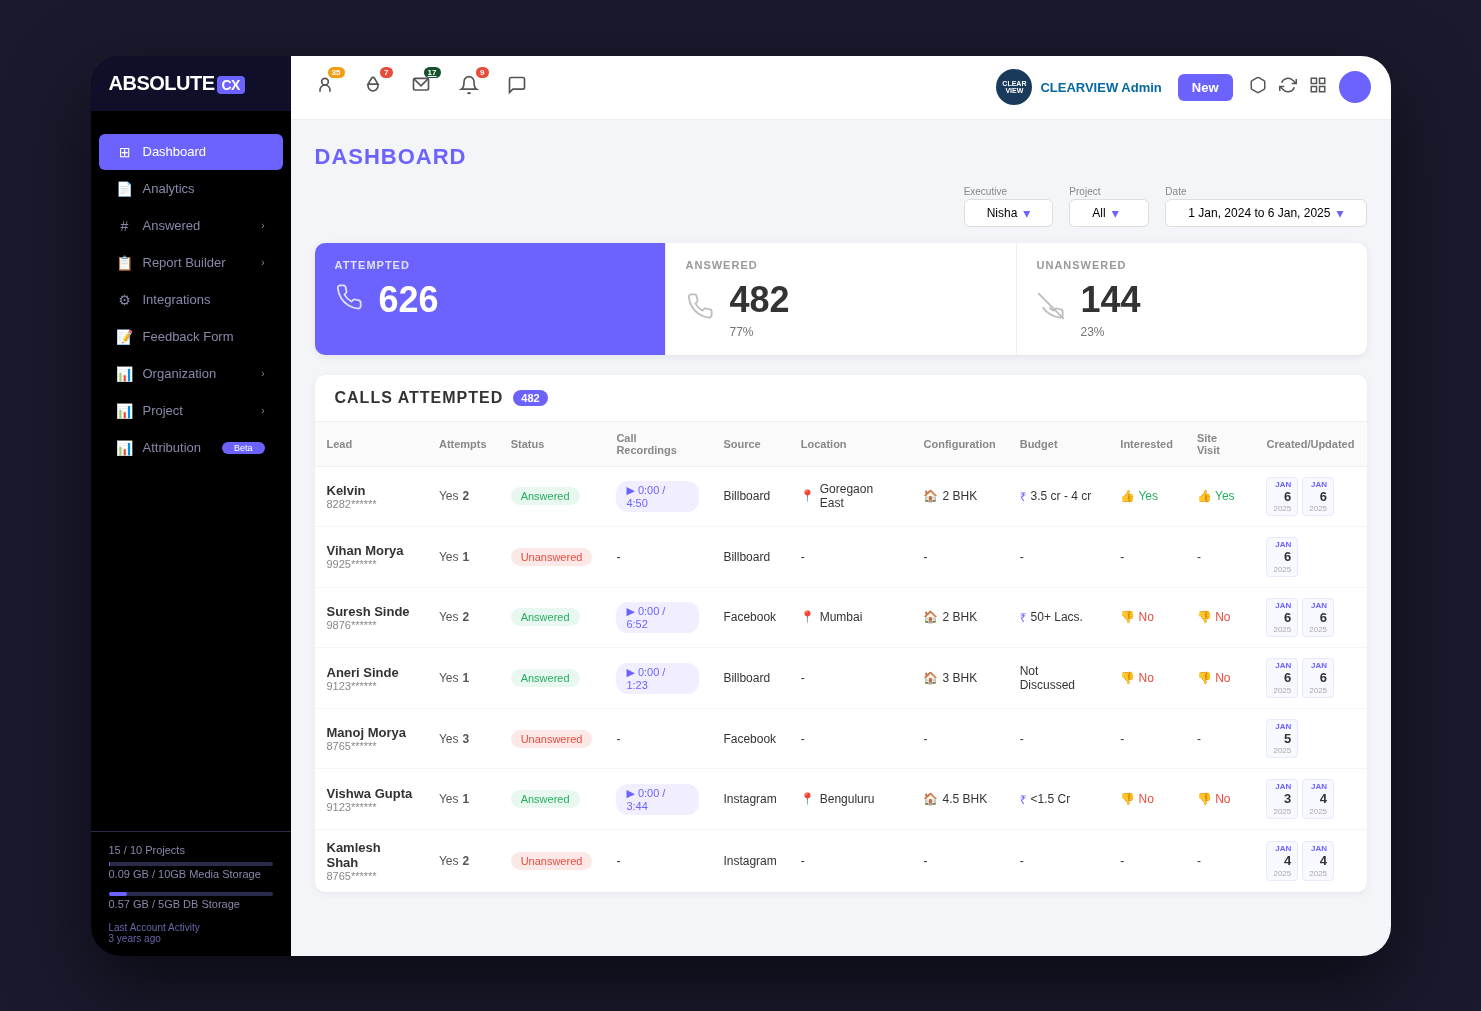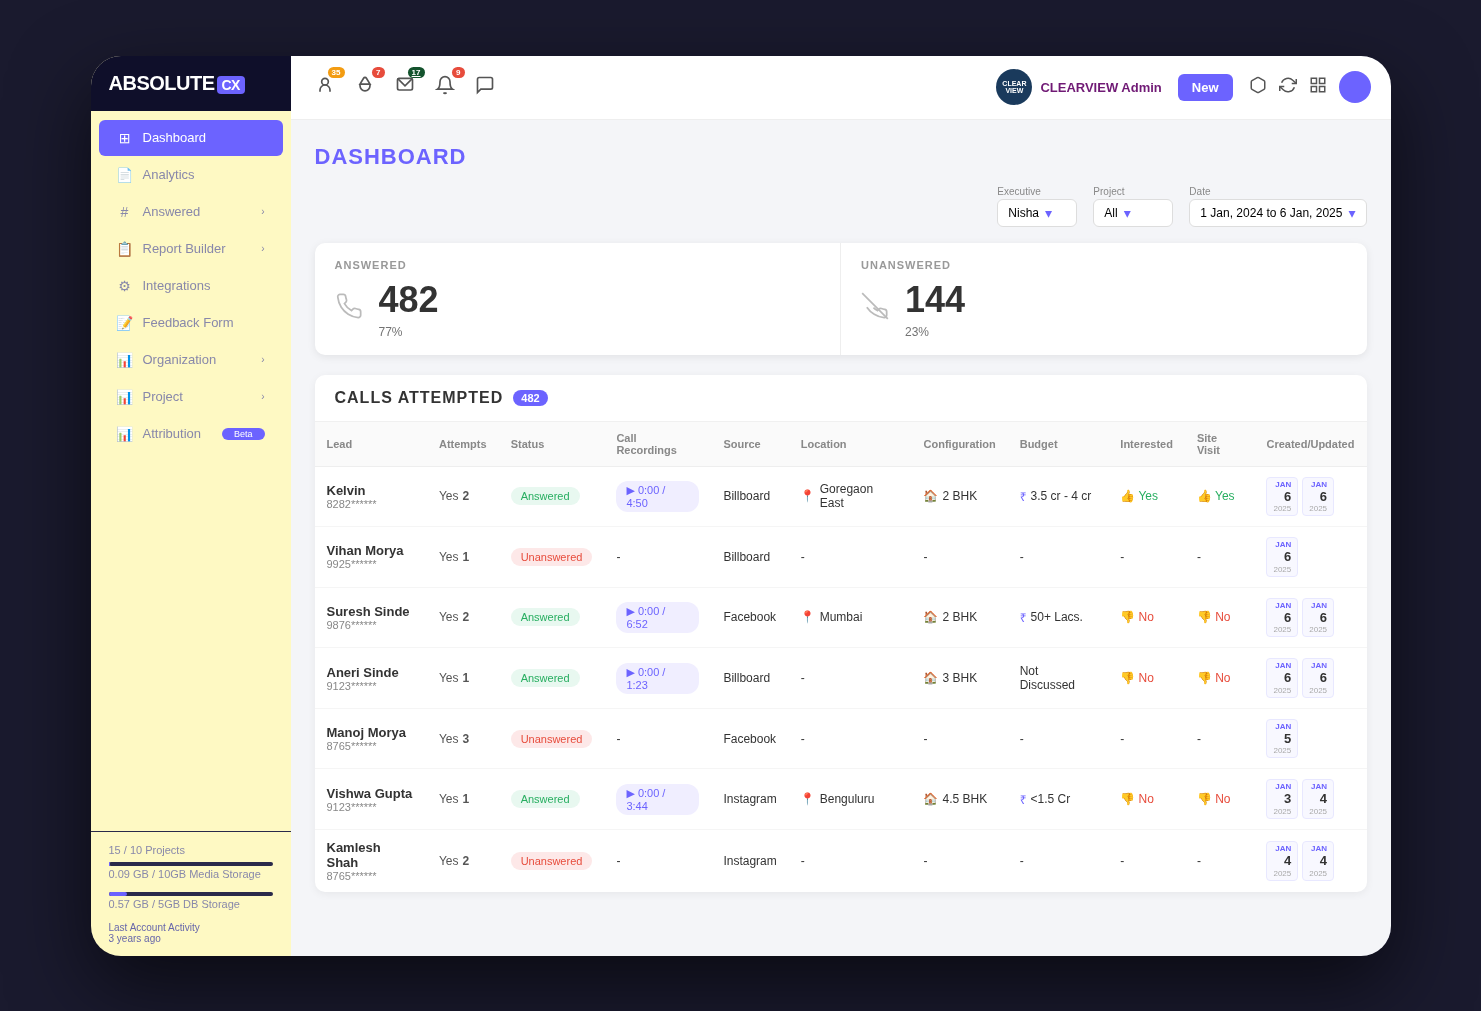--- a/index.html
+++ b/index.html
@@ -18,25 +18,26 @@
       background: #1e1e3a;
       border-radius: 30px;
       overflow: hidden;
       box-shadow: 0 30px 80px rgba(0,0,0,0.6);
       display: flex;
       flex-direction: column;
     }
     
     .sidebar {
       width: 200px;
-      background: #fef9c3;
+      background: #000000;
       display: flex;
       flex-direction: column;
       padding: 0;
       flex-shrink: 0;
+      gap: 14px;
     }
     .sidebar-logo {
       padding: 16px 18px;
       background: #0f0f2a;
     }
     .logo-text {
       font-size: 20px;
       font-weight: 900;
       color: white;
       letter-spacing: -0.5px;
@@ -95,21 +96,21 @@
     .header {
       height: 64px;
       background: white;
       display: flex;
       align-items: center;
       padding: 0 20px;
       gap: 16px;
       border-bottom: 1px solid #eee;
       flex-shrink: 0;
     }
-    .header-icons { display: flex; align-items: center; gap: 12px; flex: 1; }
+    .header-icons { display: flex; align-items: center; gap: 20px; flex: 1; }
     .header-icon-btn {
       position: relative;
       cursor: pointer;
       color: #555;
       font-size: 18px;
       padding: 4px;
     }
     .header-badge {
       position: absolute;
       top: -4px;
@@ -134,21 +135,21 @@
       background: #1a3a5c;
       border-radius: 50%;
       display: flex;
       align-items: center;
       justify-content: center;
       font-size: 8px;
       color: white;
       text-align: center;
       font-weight: bold;
     }
-    .company-name { font-size: 13px; font-weight: 600; color: #701a75; }
+    .company-name { font-size: 13px; font-weight: 600; color: #0369a1; }
     .new-btn {
       background: #6c63ff;
       color: white;
       border: none;
       padding: 6px 14px;
       border-radius: 6px;
       font-size: 13px;
       cursor: pointer;
       font-weight: 600;
     }
@@ -184,21 +185,21 @@
     }
     .filter-group { display: flex; flex-direction: column; gap: 2px; }
     .filter-label { font-size: 10px; color: #888; }
     .filter-select {
       display: flex;
       align-items: center;
       gap: 6px;
       background: white;
       border: 1px solid #ddd;
       border-radius: 6px;
-      padding: 5px 10px;
+      padding: 5px 22px;
       font-size: 12px;
       cursor: pointer;
       min-width: 80px;
     }
     .filter-select .arrow { color: #6c63ff; font-size: 14px; }
 
     
     .stats-tabs {
       display: flex;
       margin-bottom: 20px;
@@ -496,20 +497,33 @@
           <div class="filter-group">
             <span class="filter-label">Date</span>
             <div class="filter-select">
               <span>1 Jan, 2024 to 6 Jan, 2025</span>
               <span class="arrow">▾</span>
             </div>
           </div>
         </div>
 
         <div class="stats-tabs">
+          <div class="stat-tab active">
+            <div class="stat-tab-label">ATTEMPTED</div>
+            <div class="stat-tab-content">
+              <span class="stat-icon">
+                <svg width="28" height="28" viewBox="0 0 24 24" fill="none" stroke="rgba(255,255,255,0.8)" stroke-width="1.5">
+                    <path d="M22 16.92v3a2 2 0 0 1-2.18 2A19.79 19.79 0 0 1 11.36 19a19.5 19.5 0 0 1-6-6 19.79 19.79 0 0 1-2.93-8.45A2 2 0 0 1 4.11 2h3a2 2 0 0 1 2 1.72c.127.96.361 1.903.7 2.81a2 2 0 0 1-.45 2.11L8.09 9.91a16 16 0 0 0 6 6l1.27-1.27a2 2 0 0 1 2.11-.45c.907.339 1.85.573 2.81.7A2 2 0 0 1 22 16.92z"></path>
+                  </svg>
+              </span>
+              <div>
+                <div class="stat-value">626</div>
+              </div>
+            </div>
+          </div>
           <div class="stat-tab">
             <div class="stat-tab-label">ANSWERED</div>
             <div class="stat-tab-content">
               <span class="stat-icon">
                 <svg width="28" height="28" viewBox="0 0 24 24" fill="none" stroke="#bbb" stroke-width="1.5">
                     <path d="M22 16.92v3a2 2 0 0 1-2.18 2A19.79 19.79 0 0 1 11.36 19a19.5 19.5 0 0 1-6-6 19.79 19.79 0 0 1-2.93-8.45A2 2 0 0 1 4.11 2h3a2 2 0 0 1 2 1.72c.127.96.361 1.903.7 2.81a2 2 0 0 1-.45 2.11L8.09 9.91a16 16 0 0 0 6 6l1.27-1.27a2 2 0 0 1 2.11-.45c.907.339 1.85.573 2.81.7A2 2 0 0 1 22 16.92z"></path>
                   </svg>
               </span>
               <div>
                 <div class="stat-value">482</div>

